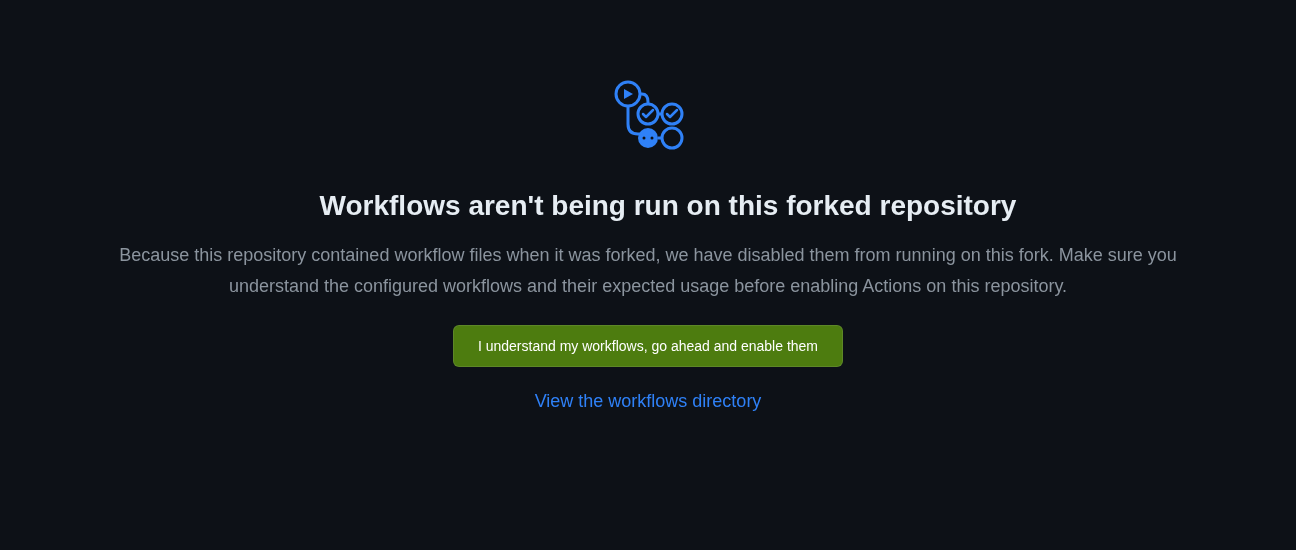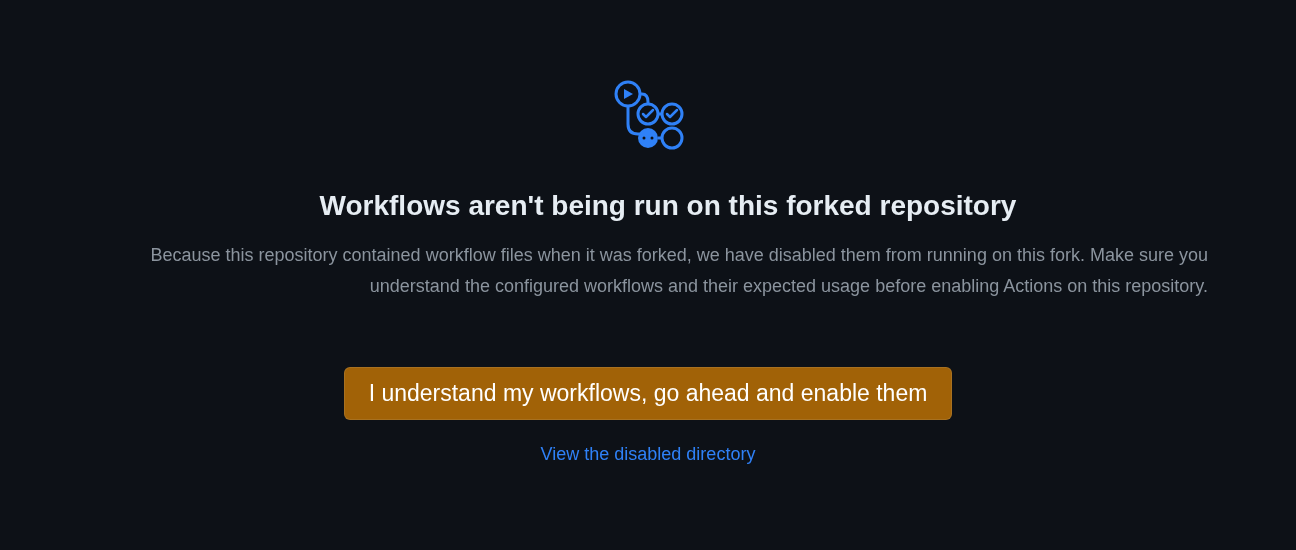--- a/index.html
+++ b/index.html
@@ -25,33 +25,33 @@
       font-size: 28px;
       font-weight: 600;
       color: #e6edf3;
       margin-bottom: 18px;
       text-align: center;
       margin-left: 40px;
     }
     .description {
       font-size: 18px;
       color: #8b949e;
-      text-align: right;
+      text-align: center;
       max-width: 1200px;
       line-height: 1.7;
-      margin-bottom: 66px;
+      margin-bottom: 24px;
       padding: 0 40px;
     }
     .enable-button {
-      background-color: #a16207;
+      background-color: #4d7c0f;
       color: #ffffff;
       border: 1px solid rgba(240, 246, 252, 0.1);
       border-radius: 6px;
       padding: 12px 24px;
-      font-size: 23px;
+      font-size: 14px;
       font-weight: 500;
       cursor: pointer;
       font-family: inherit;
       margin-bottom: 24px;
     }
     .view-link {
       color: #2f81f7;
       text-decoration: none;
       font-size: 18px;
       cursor: pointer;
@@ -87,13 +87,13 @@
     <line x1="50" y1="60" x2="54" y2="60" stroke="#2f81f7" stroke-width="3"></line>
   </svg>
 </div>
 
 <h1 class="heading">Workflows aren't being run on this forked repository</h1>
 
 <p class="description">Because this repository contained workflow files when it was forked, we have disabled them from running on this fork. Make sure you understand the configured workflows and their expected usage before enabling Actions on this repository.</p>
 
 <button class="enable-button">I understand my workflows, go ahead and enable them</button>
 
-<a class="view-link">View the disabled directory</a>
+<a class="view-link">View the workflows directory</a>
 
 </body></html>

